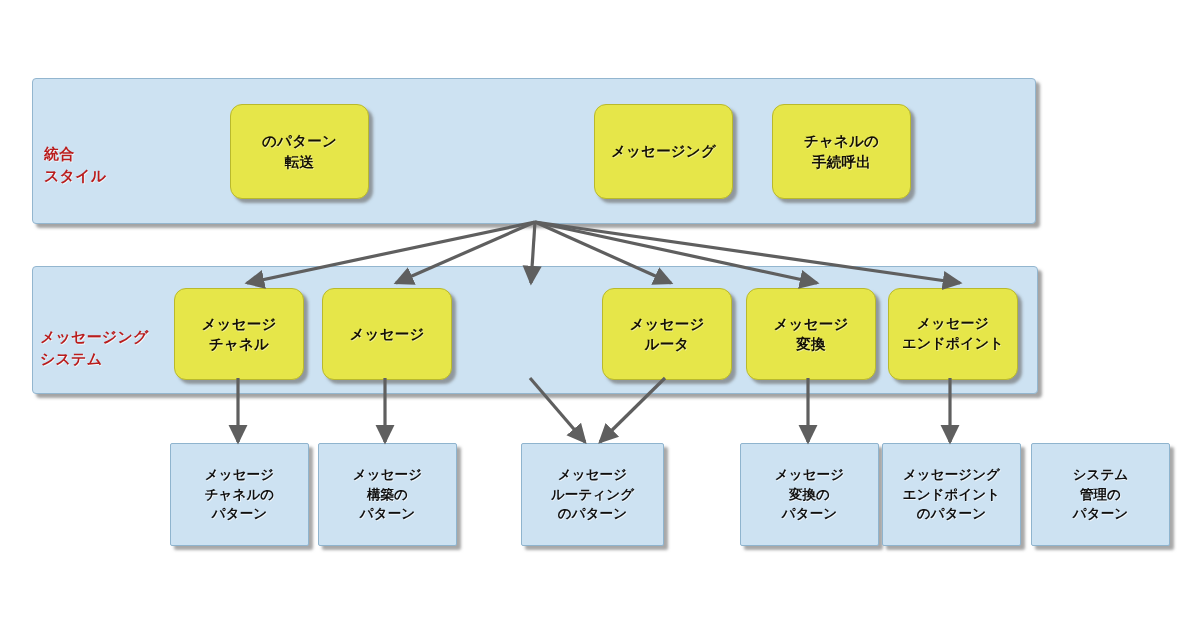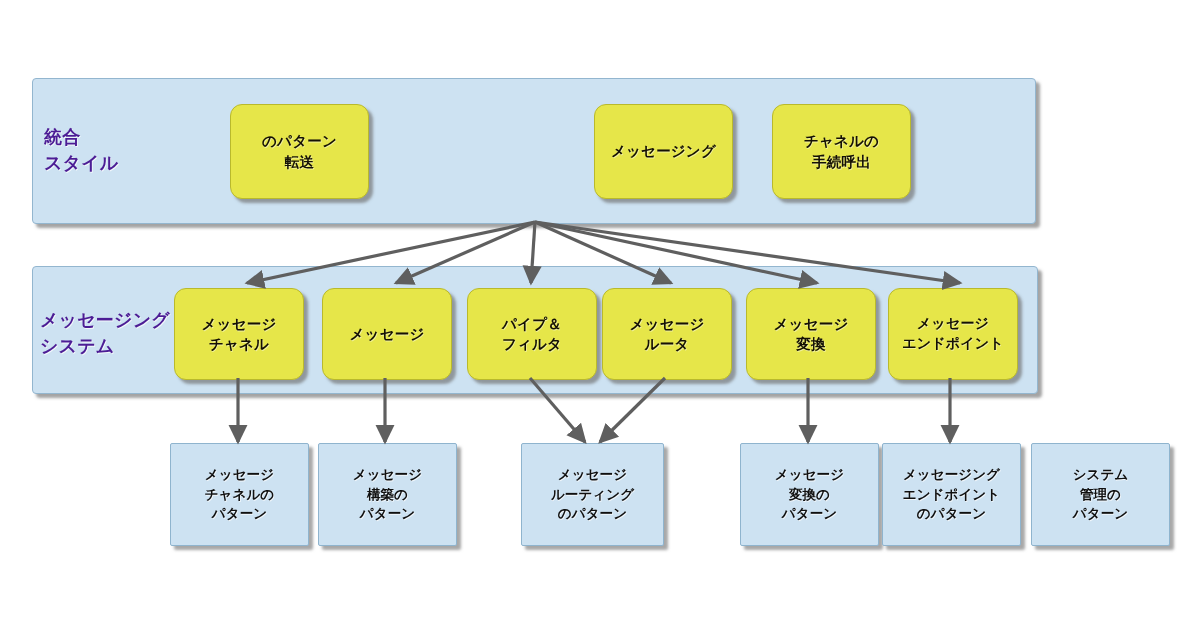--- a/index.html
+++ b/index.html
@@ -31,28 +31,29 @@
   .band {
     position: absolute;
     background: #cde2f2;
     border: 1px solid #93b6cf;
     border-radius: 4px;
     box-shadow: 4px 4px 3px rgba(90,90,90,0.55);
     z-index: 1;
   }
   .band-label {
     position: absolute;
-    color: #4c1d95;
-    font-size: 18px;
+    color: #b91c1c;
+    font-size: 15px;
     font-weight: 700;
     line-height: 1.45;
     white-space: pre-line;
     letter-spacing: 0.2px;
     text-shadow: 0.7px 0.7px 0 rgba(255,255,255,0.75);
     z-index: 3;
+    margin-top: 20px;
   }
 
   
   .ybox {
     position: absolute;
     background: #e6e649;
     border: 1px solid #b9b92c;
     border-radius: 12px;
     box-shadow: 4px 4px 3px rgba(110,110,110,0.65);
     display: flex;
@@ -132,22 +133,20 @@
   <div class="ybox" style="left:772px; top:104px; width:137px; height:93px;">チャネルの
 手続呼出</div>
 
   <div class="band" style="left:32px; top:266px; width:1004px; height:126px;"></div>
   <div class="band-label" style="left:40px; top:307px; width:150px;">メッセージング
 システム</div>
 
   <div class="ybox" style="left:174px; top:288px; width:128px; height:90px;">メッセージ
 チャネル</div>
   <div class="ybox" style="left:322px; top:288px; width:128px; height:90px;">メッセージ</div>
-  <div class="ybox" style="left:467px; top:288px; width:128px; height:90px;">パイプ＆
-フィルタ</div>
   <div class="ybox" style="left:602px; top:288px; width:128px; height:90px;">メッセージ
 ルータ</div>
   <div class="ybox" style="left:746px; top:288px; width:128px; height:90px;">メッセージ
 変換</div>
   <div class="ybox small" style="left:888px; top:288px; width:128px; height:90px;">メッセージ
 エンドポイント</div>
 
   <div class="pbox" style="left:170px; top:443px; width:137px; height:101px;">メッセージ
 チャネルの
 パターン</div>

